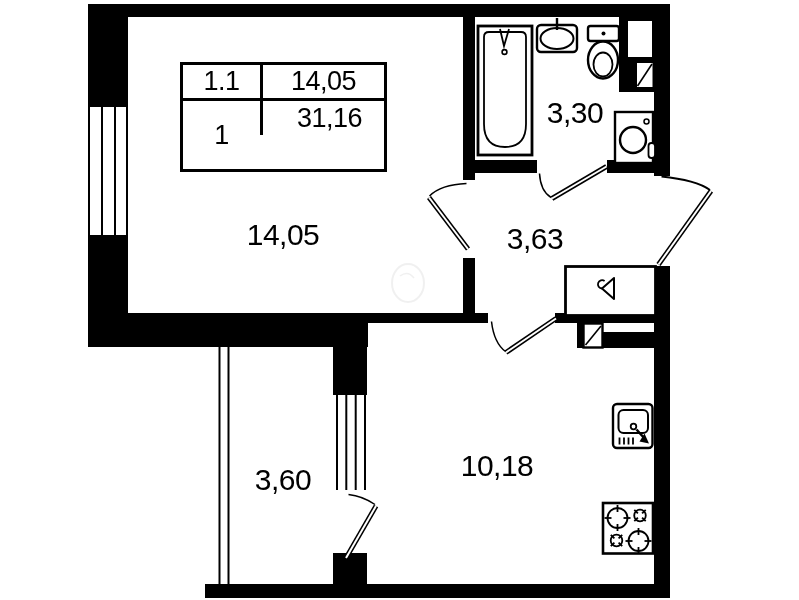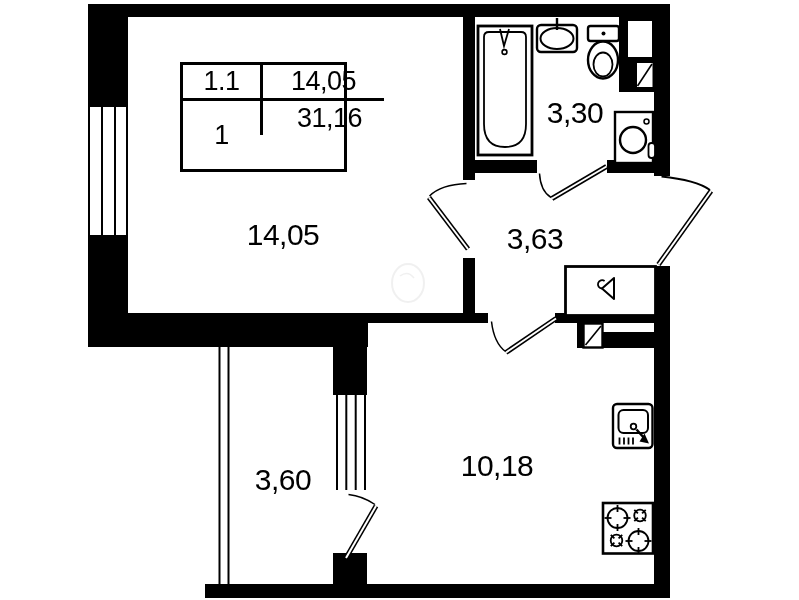--- a/index.html
+++ b/index.html
@@ -7,21 +7,21 @@
     position:relative;
     width:799px;height:600px;
     background:#ffffff;
     font-family:"Liberation Sans", sans-serif;
     overflow:hidden;
   }
   .stage svg{position:absolute;left:0;top:0;}
   
   .info-table{
     position:absolute;left:180px;top:62px;
-    width:167px;height:110px;
+    width:207px;height:110px;
     box-sizing:border-box;
     border:3px solid #000;
     display:grid;
     grid-template-columns:77px 124px;
     grid-template-rows:33px 37px 34px;
     background:#fff;
     color:#000;
   }
   .info-table .cell{
     display:flex;align-items:center;justify-content:center;

